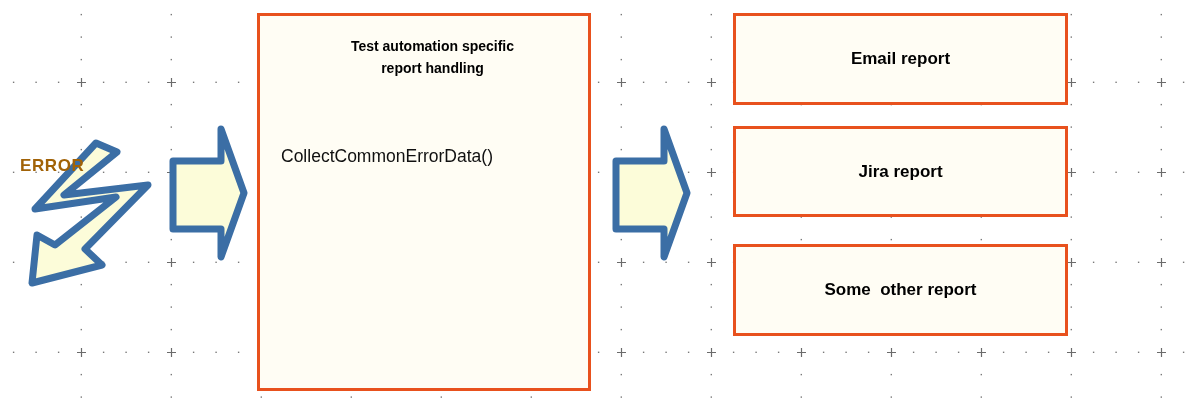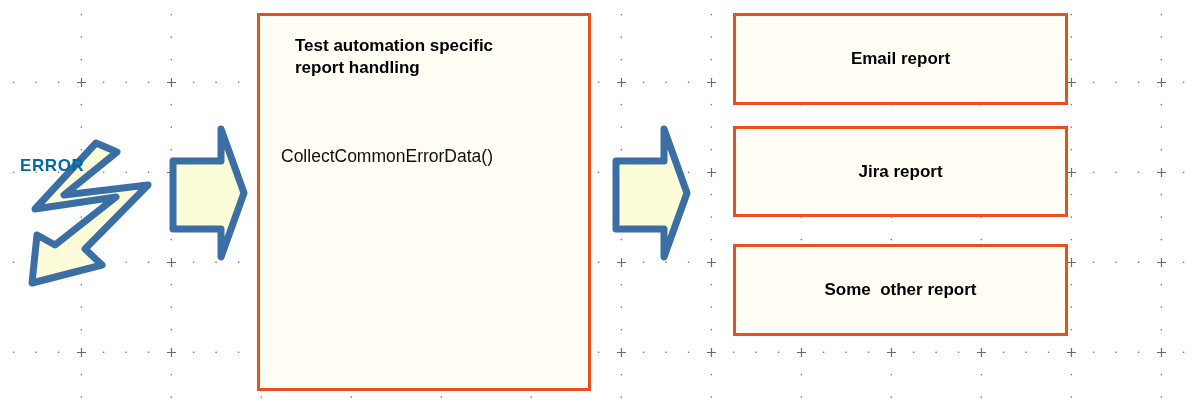--- a/index.html
+++ b/index.html
@@ -11,32 +11,32 @@
   }
   .layer { position:absolute; left:0; top:0; }
   
   .shape-svg { position:absolute; overflow:visible; }
   .bolt-svg  { left:28px;  top:141px; }
   .arrow-svg { top:123px; }
   .arrow-1   { left:168px; }
   .arrow-2   { left:611px; }
   .error-label {
     position:absolute; left:20px; top:156px;
-    font-size:17px; font-weight:bold; letter-spacing:.6px; color:#0369a1;
+    font-size:17px; font-weight:bold; letter-spacing:.6px; color:#a16207;
   }
   
   .main-box {
     position:absolute; left:257px; top:13px;
     width:328px; height:372px;
     border:3px solid #E8511D; background:#FFFDF4;
     box-sizing:content-box;
   }
   .main-box .title {
     margin:19px 18px 0 35px;
-    font-size:17px; font-weight:bold; line-height:22px;
+    font-size:14px; font-weight:bold; line-height:22px;text-align:center;
   }
   .main-box .code {
     margin:66px 6px 0 21px;
     font-size:17.5px; line-height:23px; color:#101010;
   }
   
   .report-box {
     position:absolute; left:733px; width:329px;
     border:3px solid #E8511D; background:#FFFDF4;
     display:flex; align-items:center; justify-content:center;

